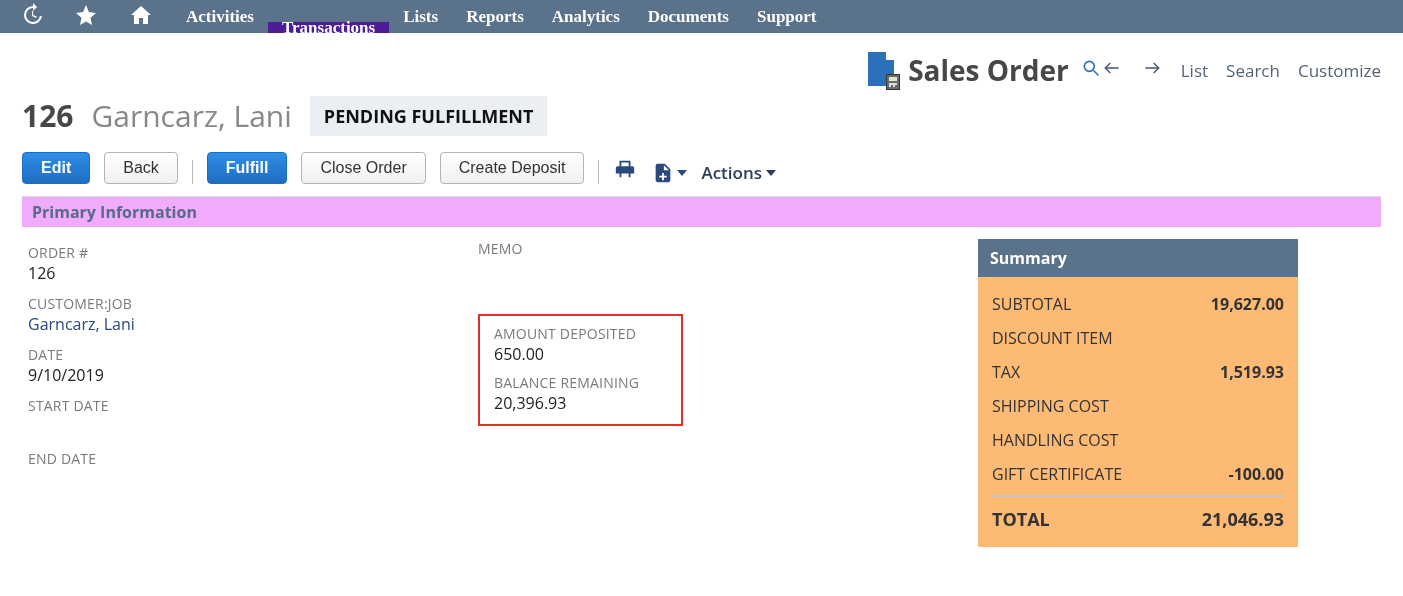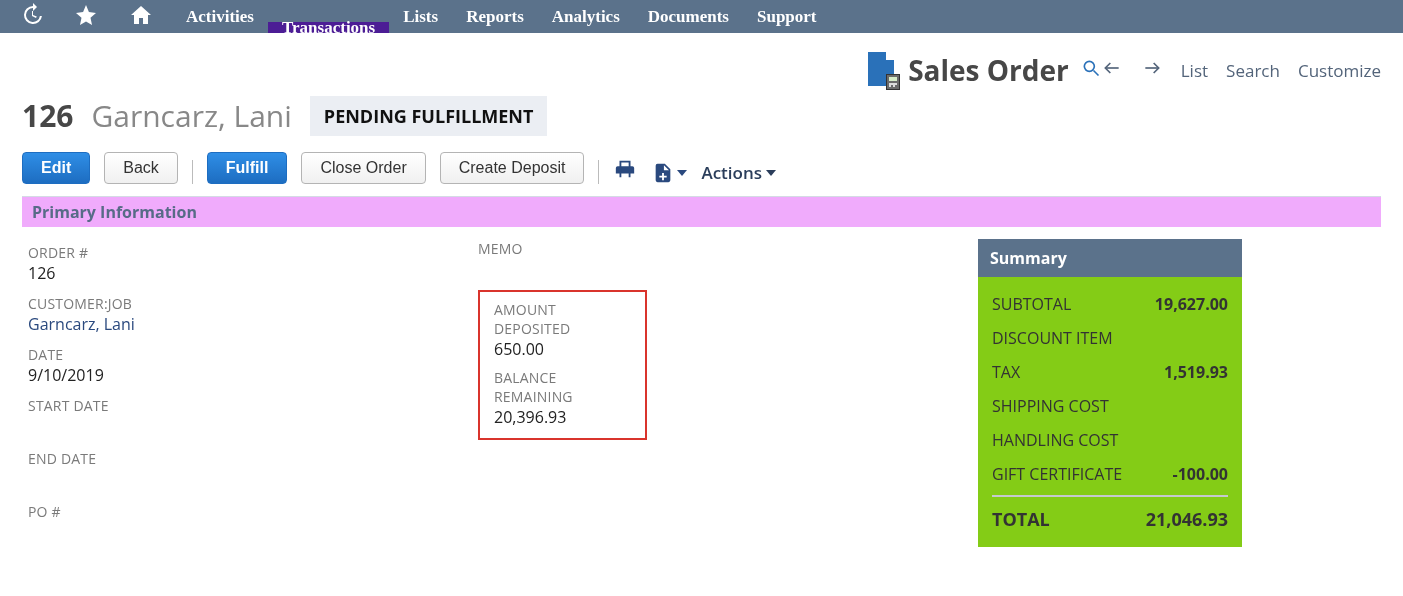--- a/index.html
+++ b/index.html
@@ -144,27 +144,27 @@
   color:#7a7a7a; font-size:14px; letter-spacing:.2px;
 }
 .field-value { color:#222; font-size:16px; margin-bottom:10px; }
 .link-val { color:#2a497e; }
 .col1 > .field-label { margin-top:4px; }
 .col1-spacer { height: 30px; }
 .col2 { }
 .highlight-box {
   border:2px solid #d9342c;
   padding:8px 14px 10px 14px;
-  width: 169px;
-  margin-top: 32px;
+  width: 205px;
+  margin-top: 56px;
 }
 .highlight-box .field-label { color:#7a7a7a; }
 .highlight-box .field-value { margin-bottom:8px; }
 .summary-panel {
-  background:#84cc16; width:264px;
+  background:#fdba74; width:320px;
 }
 .summary-header {
   background:#5b728b; color:#fff; font-weight:700; padding:8px 12px; font-size:16px;
 }
 .summary-body { padding:10px 14px 16px 14px; }
 .sum-row { display:flex; justify-content:space-between; padding:6px 0; color:#333; font-size:16px; }
 .sum-row .sval { font-weight:700; }
 .sum-total { border-top:2px solid #c5c9d0; margin-top:4px; padding-top:10px; font-weight:700; font-size:18px; display:flex; justify-content:space-between;gap:44px; }
 </style>
 </head>
@@ -277,21 +277,20 @@
 
       <div class="field-label">DATE</div>
       <div class="field-value">9/10/2019</div>
 
       <div class="field-label">START DATE</div>
       <div class="col1-spacer"></div>
 
       <div class="field-label">END DATE</div>
       <div class="col1-spacer"></div>
 
-      <div class="field-label">PO #</div>
     </div>
 
     <div class="col2">
       <div class="field-label">MEMO</div>
       <div class="highlight-box">
         <div class="field-label">AMOUNT DEPOSITED</div>
         <div class="field-value">650.00</div>
         <div class="field-label">BALANCE REMAINING</div>
         <div class="field-value" style="margin-bottom:0">20,396.93</div>
       </div>

